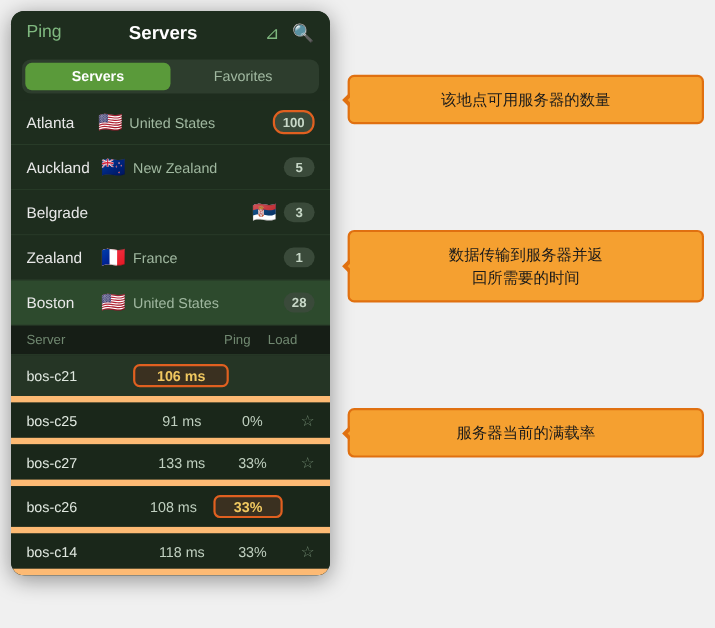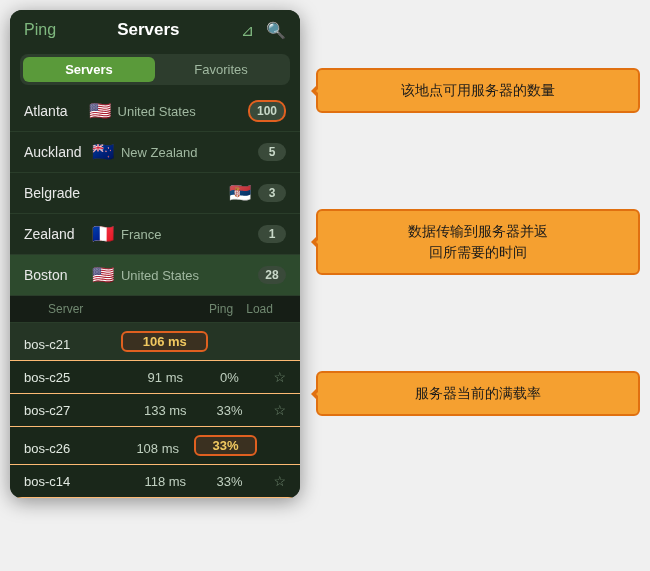--- a/index.html
+++ b/index.html
@@ -127,30 +127,30 @@
     .sub-header {
       display: flex;
       padding: 6px 14px;
       background: #161e16;
       border-bottom: 1px solid #2a3d2a;
     }
     .sub-col {
       color: #708870;
       font-size: 12px;
     }
-    .sub-col-city { flex: 2; margin-left: 24px; }
+    .sub-col-city { flex: 2; }
     .sub-col-ping { flex: 1.5; text-align: right; }
     .sub-col-load { flex: 1; text-align: center; }
 
     
     .sub-server-row {
       display: flex;
-      align-items: flex-end;
+      align-items: center;
       padding: 8px 14px;
-      border-bottom: 1px solid #fdba74;
+      border-bottom: 6px solid #fdba74;
       background: #1a271a;
     }
     .sub-server-row.selected {
       background: #253525;
     }
     .sub-name {
       color: #e0e8e0;
       font-size: 13px;
       flex: 2;
     }

